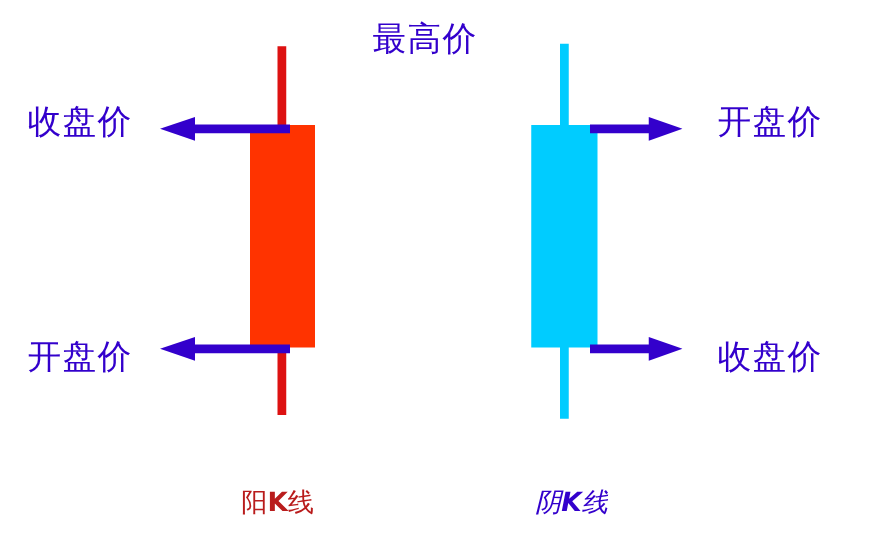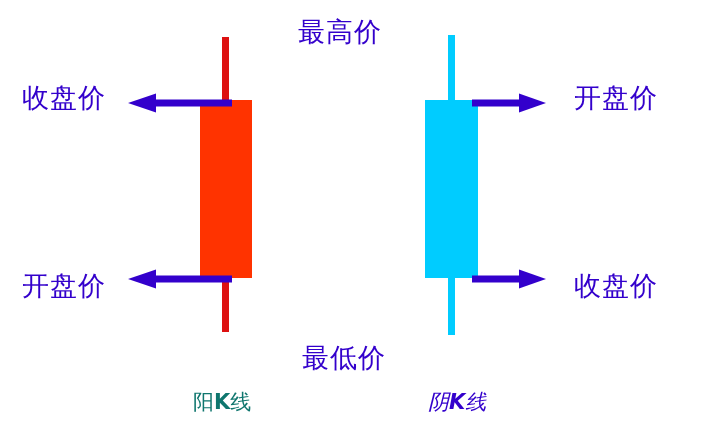--- a/index.html
+++ b/index.html
@@ -135,27 +135,26 @@
     <path d="M 74 11 L 47 1.5 L 47 20.5 Z" fill="#3300CC"></path>
   </svg>
 
   <svg id="arrow-close-right" class="arrow" viewBox="0 0 74 22">
     <path d="M 0 11 L 50 11" stroke="#3300CC" stroke-width="7" fill="none"></path>
     <path d="M 74 11 L 47 1.5 L 47 20.5 Z" fill="#3300CC"></path>
   </svg>
 
   <div id="label-high" class="label" style="color: rgb(51, 0, 204);">最高价</div>
 
-  <div id="label-low" class="label" style="color: rgb(51, 0, 204);">最低价</div>
 
   <div id="label-close-l" class="label" style="color: rgb(51, 0, 204);">收盘价</div>
 
   <div id="label-open-l" class="label" style="color: rgb(51, 0, 204);">开盘价</div>
 
   <div id="label-open-r" class="label" style="color: rgb(51, 0, 204);">开盘价</div>
 
   <div id="label-close-r" class="label" style="color: rgb(51, 0, 204);">收盘价</div>
 
-  <div id="label-bull" class="label-kline" style="color: #0f766e;"><span>阳</span><b>K</b><span>线</span></div>
+  <div id="label-bull" class="label-kline" style="color: #b91c1c;"><span>阳</span><b>K</b><span>线</span></div>
 
   <div id="label-bear" class="label-kline" style="color: rgb(51, 0, 204);"><span>阴</span><b>K</b><span>线</span></div>
 
 </div>
 
 </body></html>

